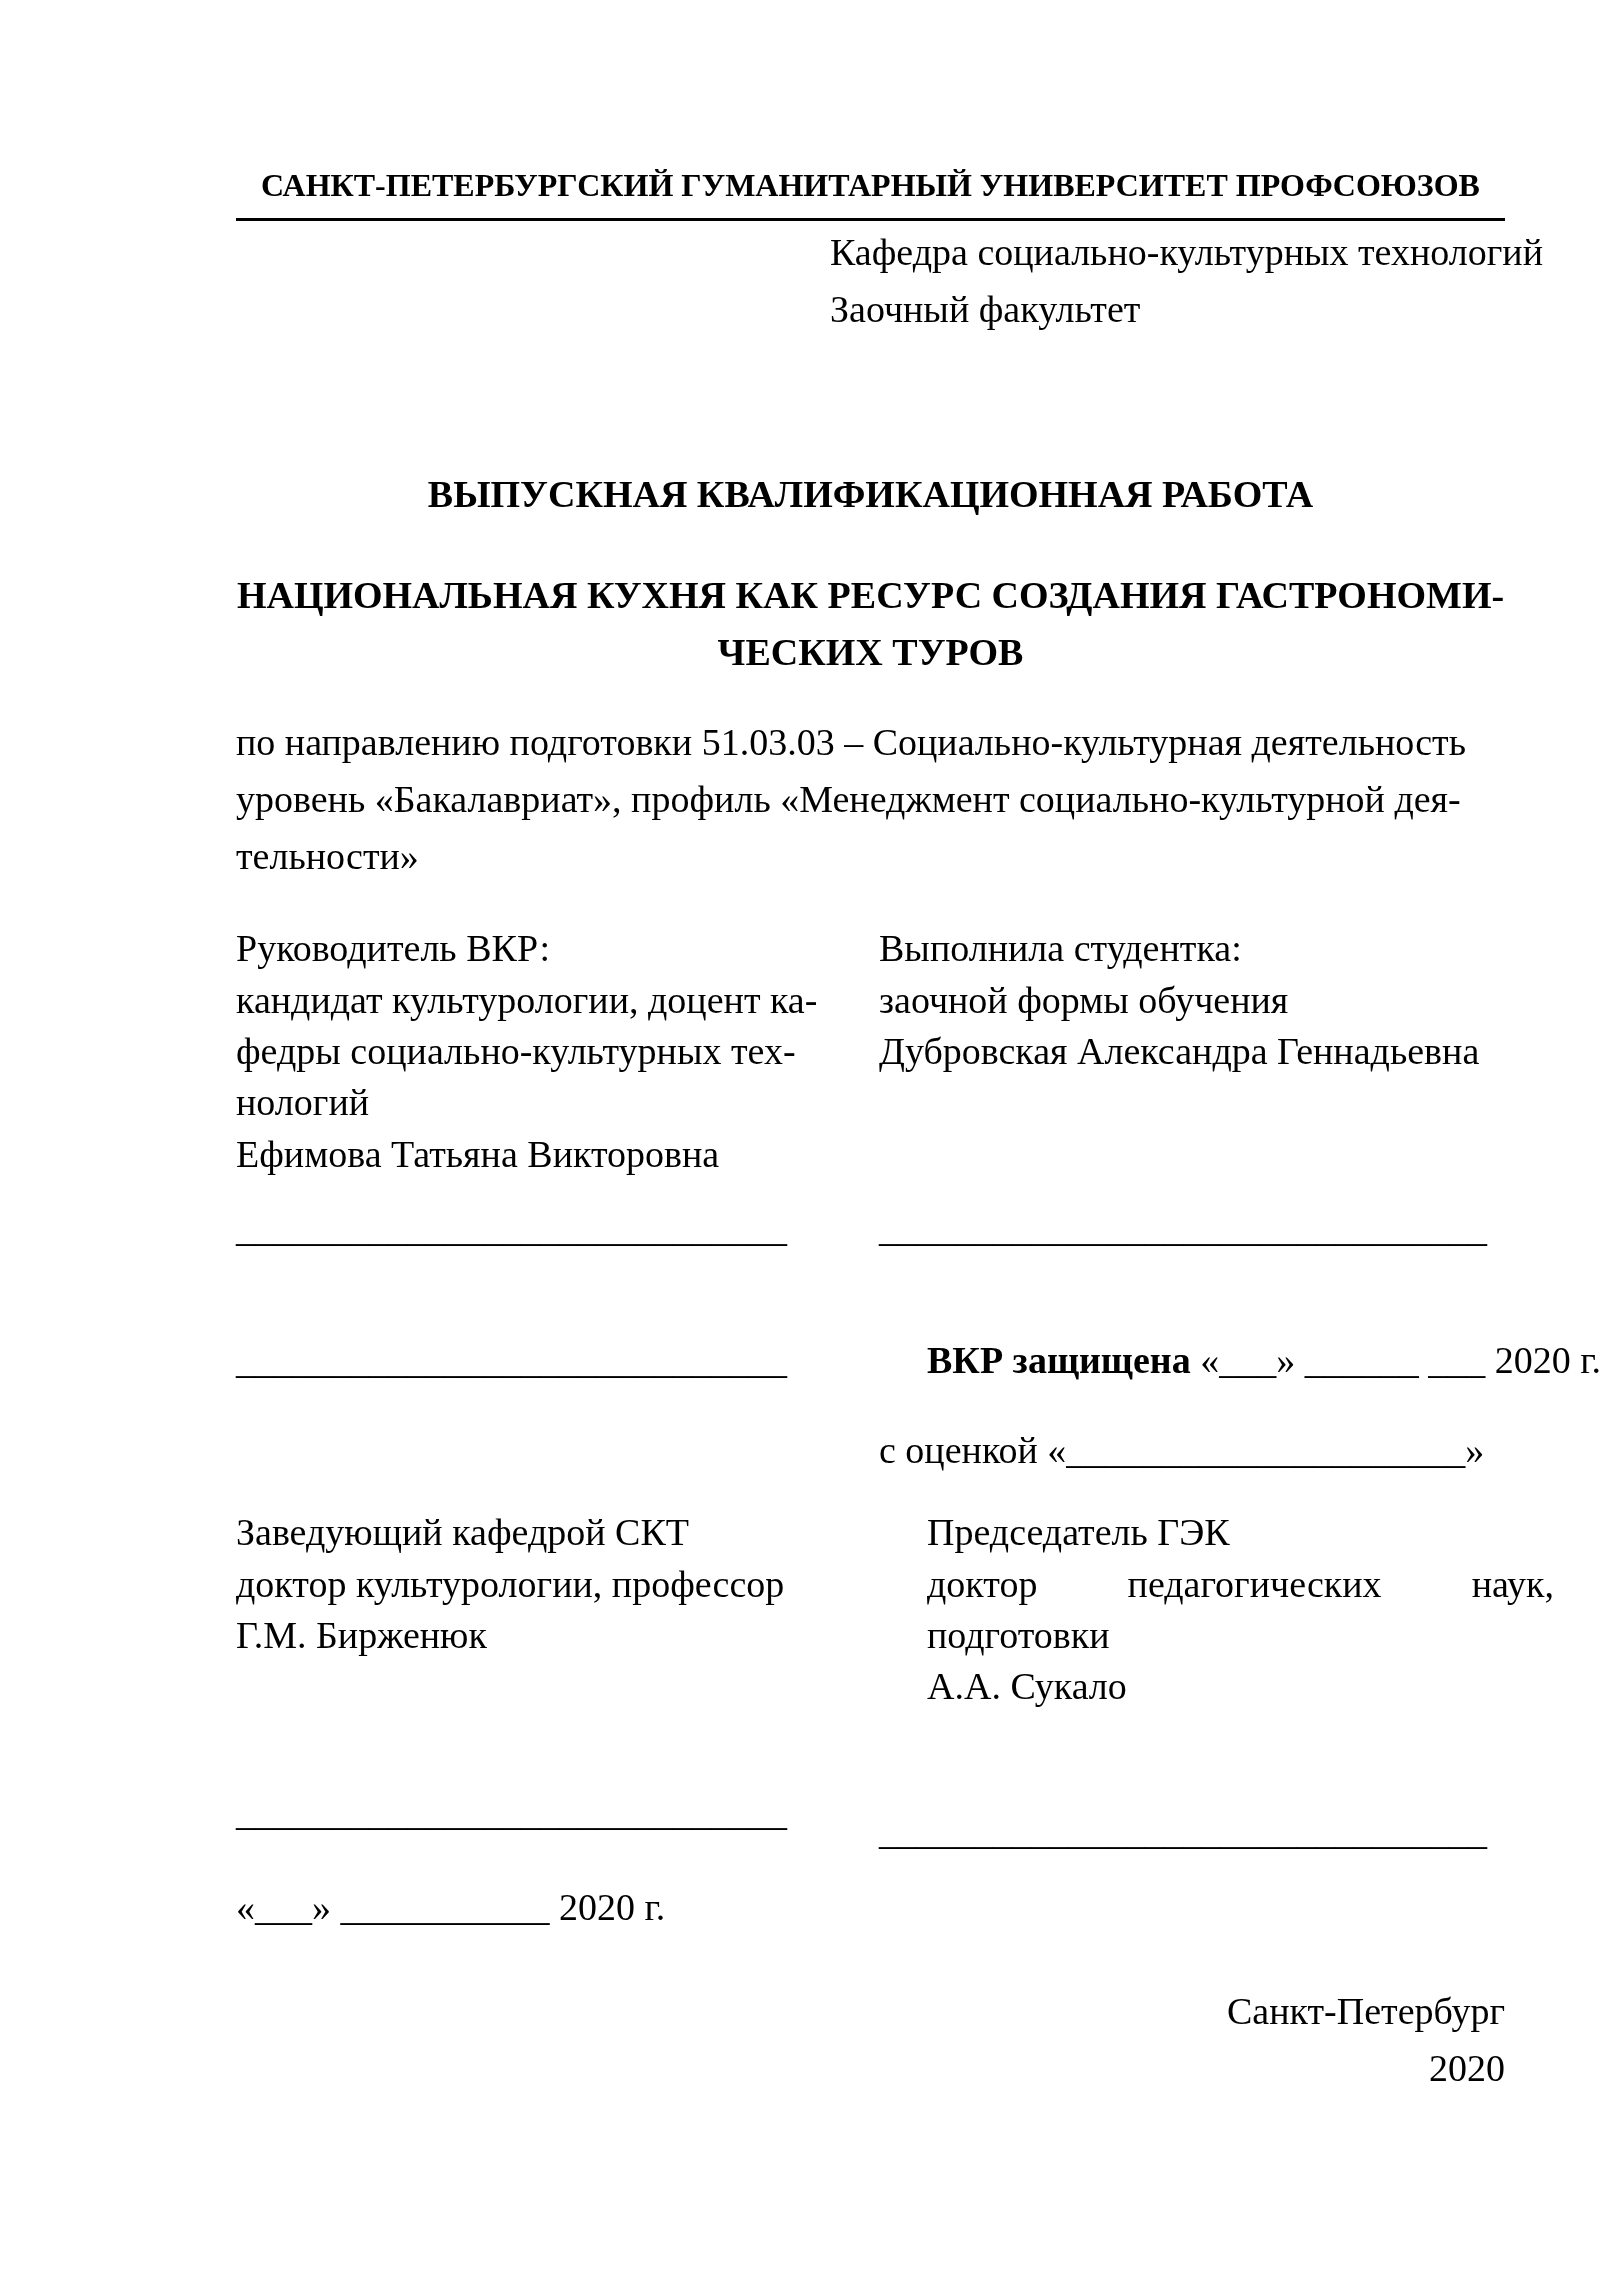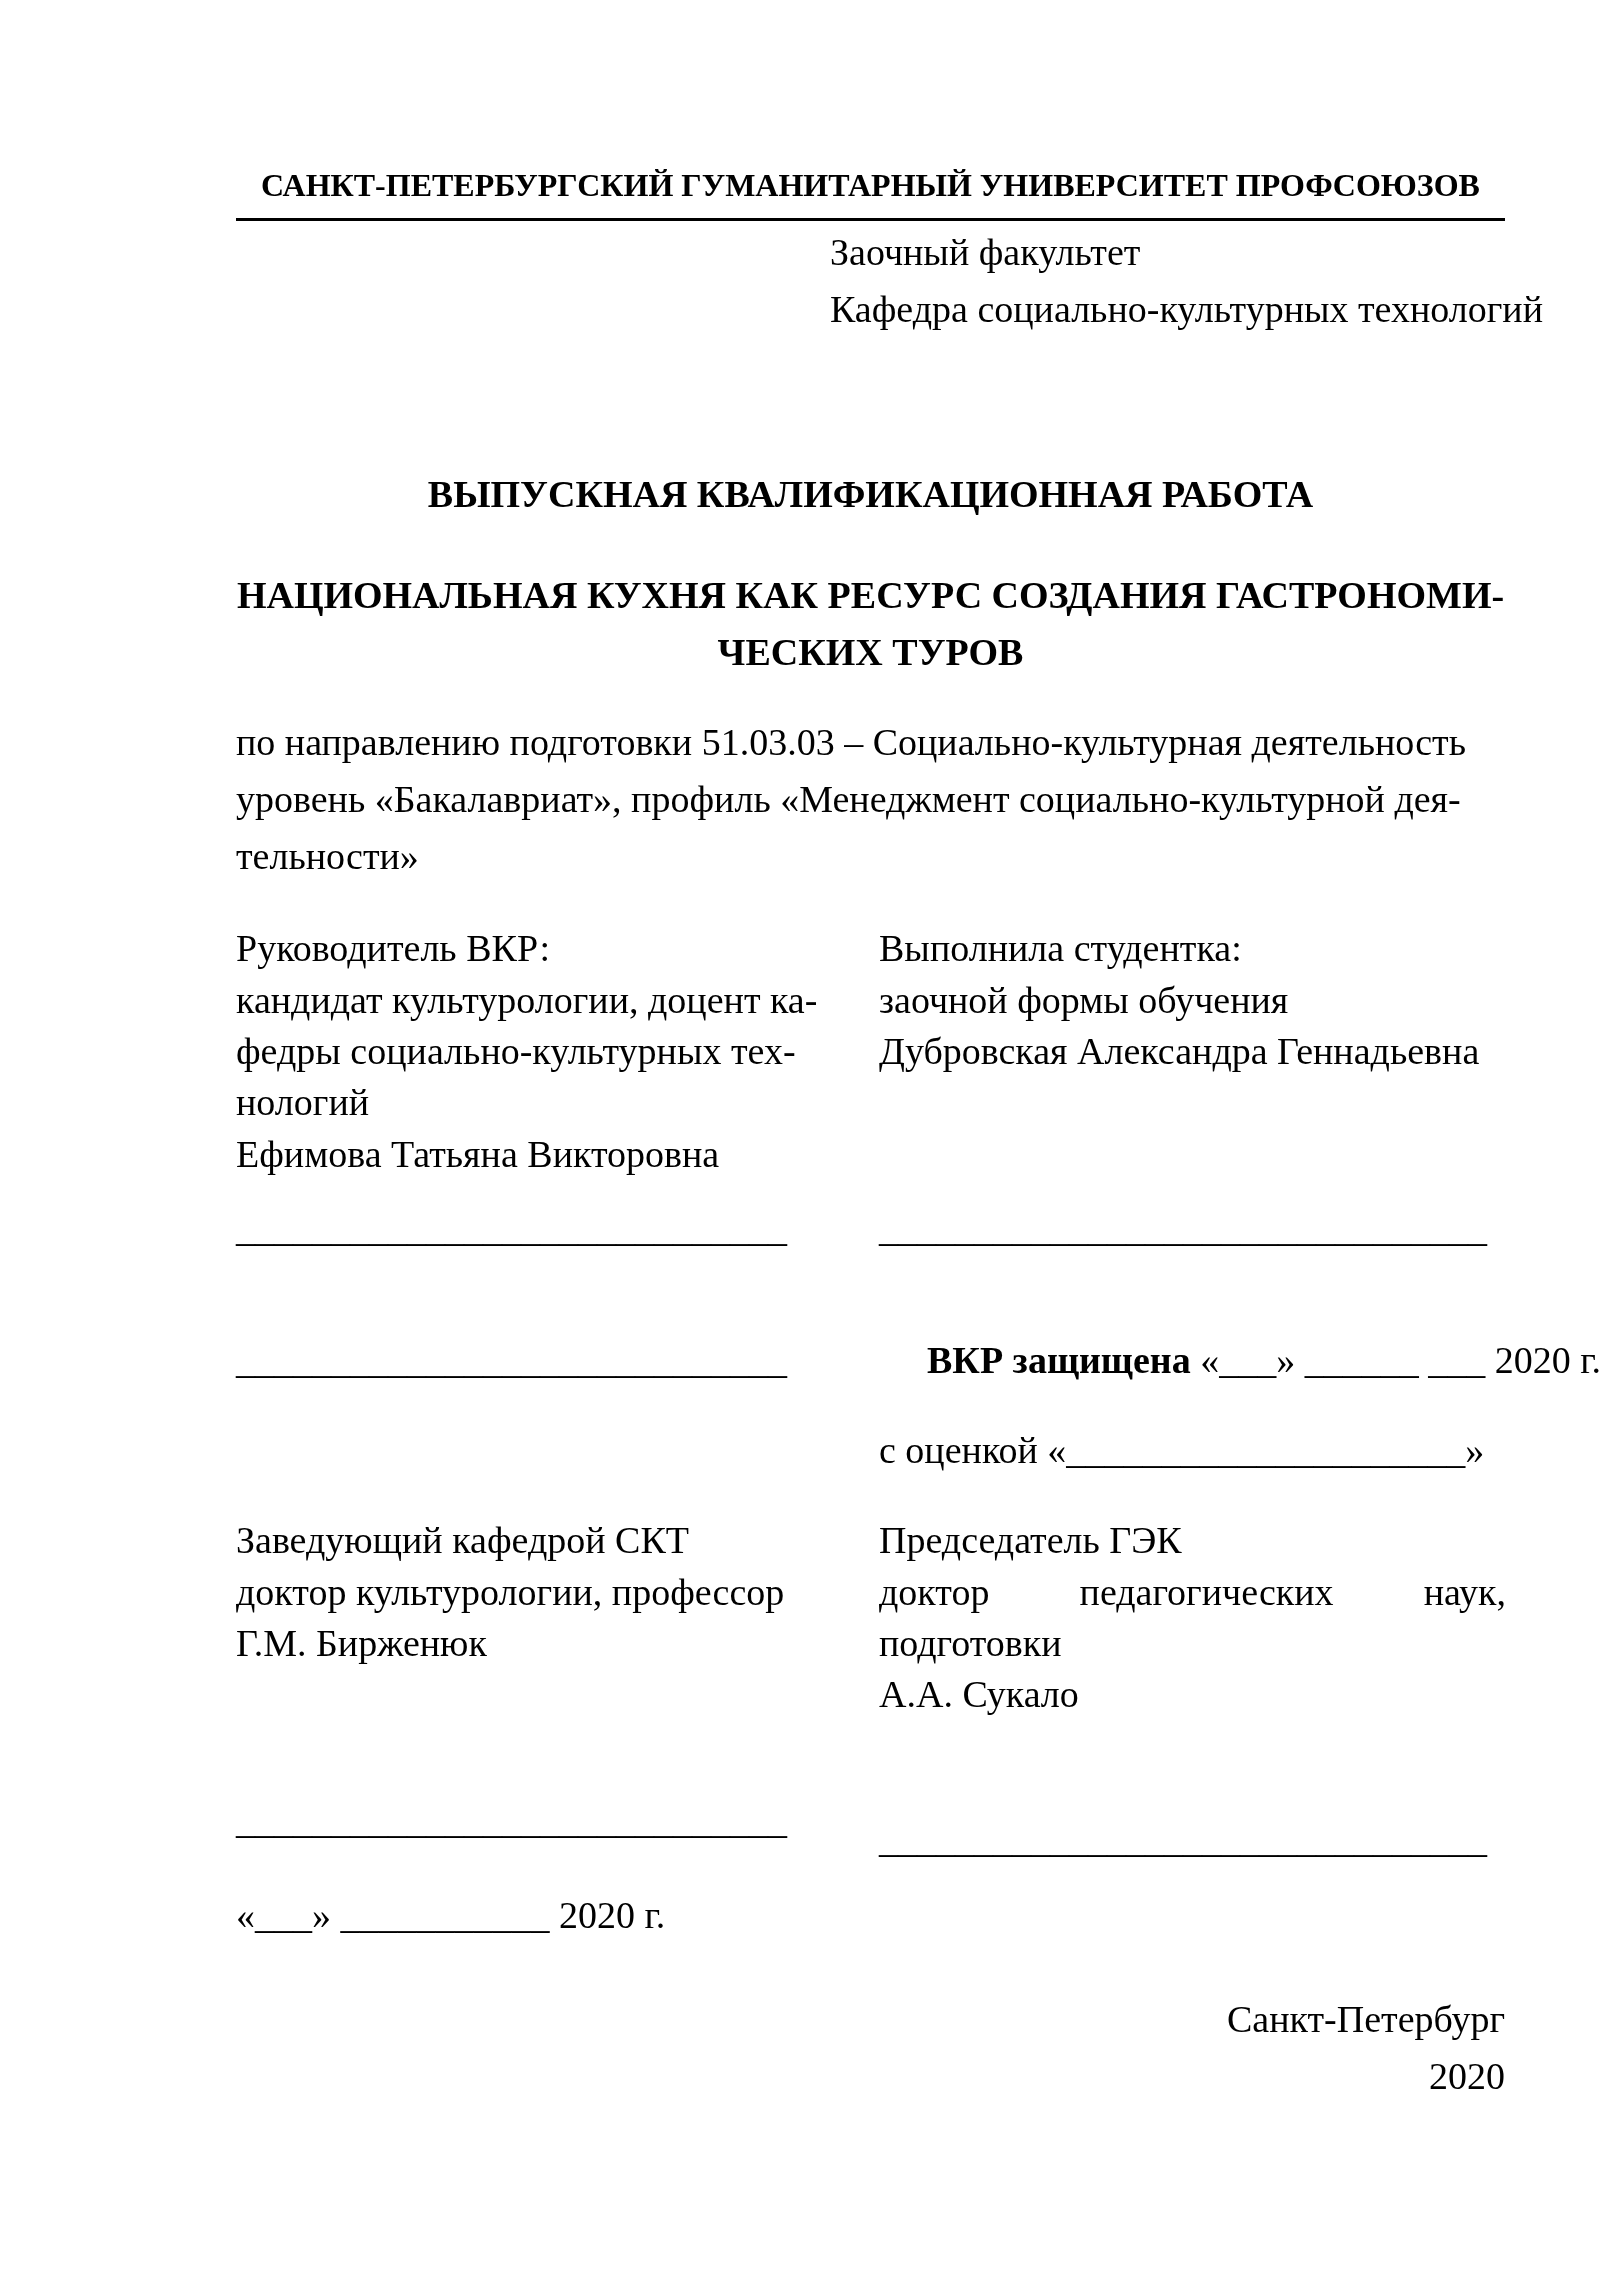--- a/index.html
+++ b/index.html
@@ -39,40 +39,40 @@
   .col-r { margin-left: 50px; width: 627px; flex-shrink: 0; }
 
   .cols { margin-top: 38px; }
   .cols .col-l, .cols .col-r { line-height: 1.35; }
 
   .sig-row-1 { margin-top: 20.4px; }
   .sig-row-2 { margin-top: 75px; }
   .sig-row-2 .col-r { white-space: nowrap; }
   .grade-row { margin-top: 33px; }
 
-  .officials { margin-top: 36px; }
+  .officials { margin-top: 28px; gap: 48px; }
   .officials .col-l, .officials .col-r { line-height: 1.35; }
   .just { text-align: justify; text-align-last: justify; }
 
   .sig-row-3 { margin-top: 71px; }
   .sig-offset { margin-top: 19px; }
   .date-row { margin-top: 19px; }
 
   .footer { margin-top: 47px; text-align: right; }
 </style>
 </head>
 <body>
 
 <div class="page">
 
   <div class="university">САНКТ-ПЕТЕРБУРГСКИЙ ГУМАНИТАРНЫЙ УНИВЕРСИТЕТ ПРОФСОЮЗОВ</div>
 
   <div class="dept-block">
+    <div class="nw">Кафедра социально-культурных технологий</div>
     <div class="nw">Заочный факультет</div>
-    <div class="nw">Кафедра социально-культурных технологий</div>
   </div>
 
   <div class="work-type nw">ВЫПУСКНАЯ КВАЛИФИКАЦИОННАЯ РАБОТА</div>
 
   <div class="thesis-title">
     <div class="nw">НАЦИОНАЛЬНАЯ КУХНЯ КАК РЕСУРС СОЗДАНИЯ ГАСТРОНОМИ-</div>
     <div class="nw">ЧЕСКИХ ТУРОВ</div>
   </div>
 
   <div class="program">

